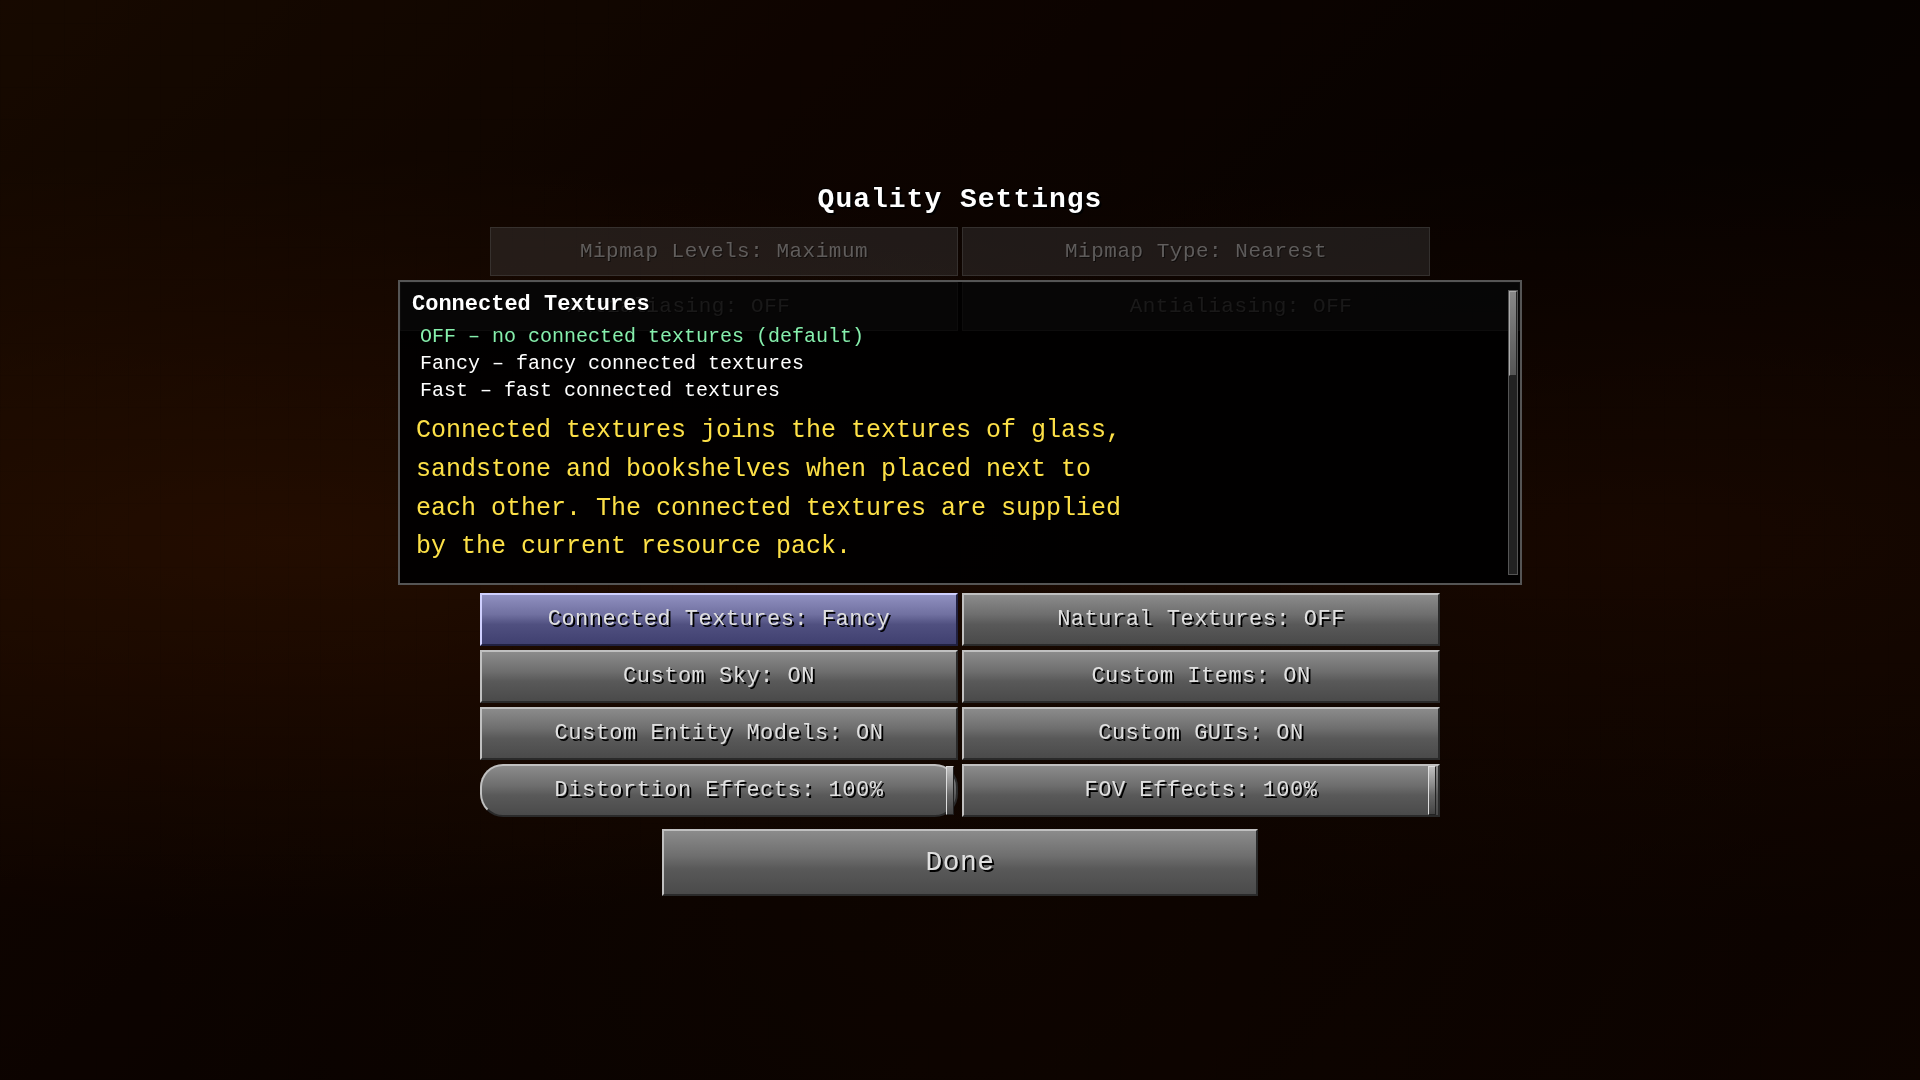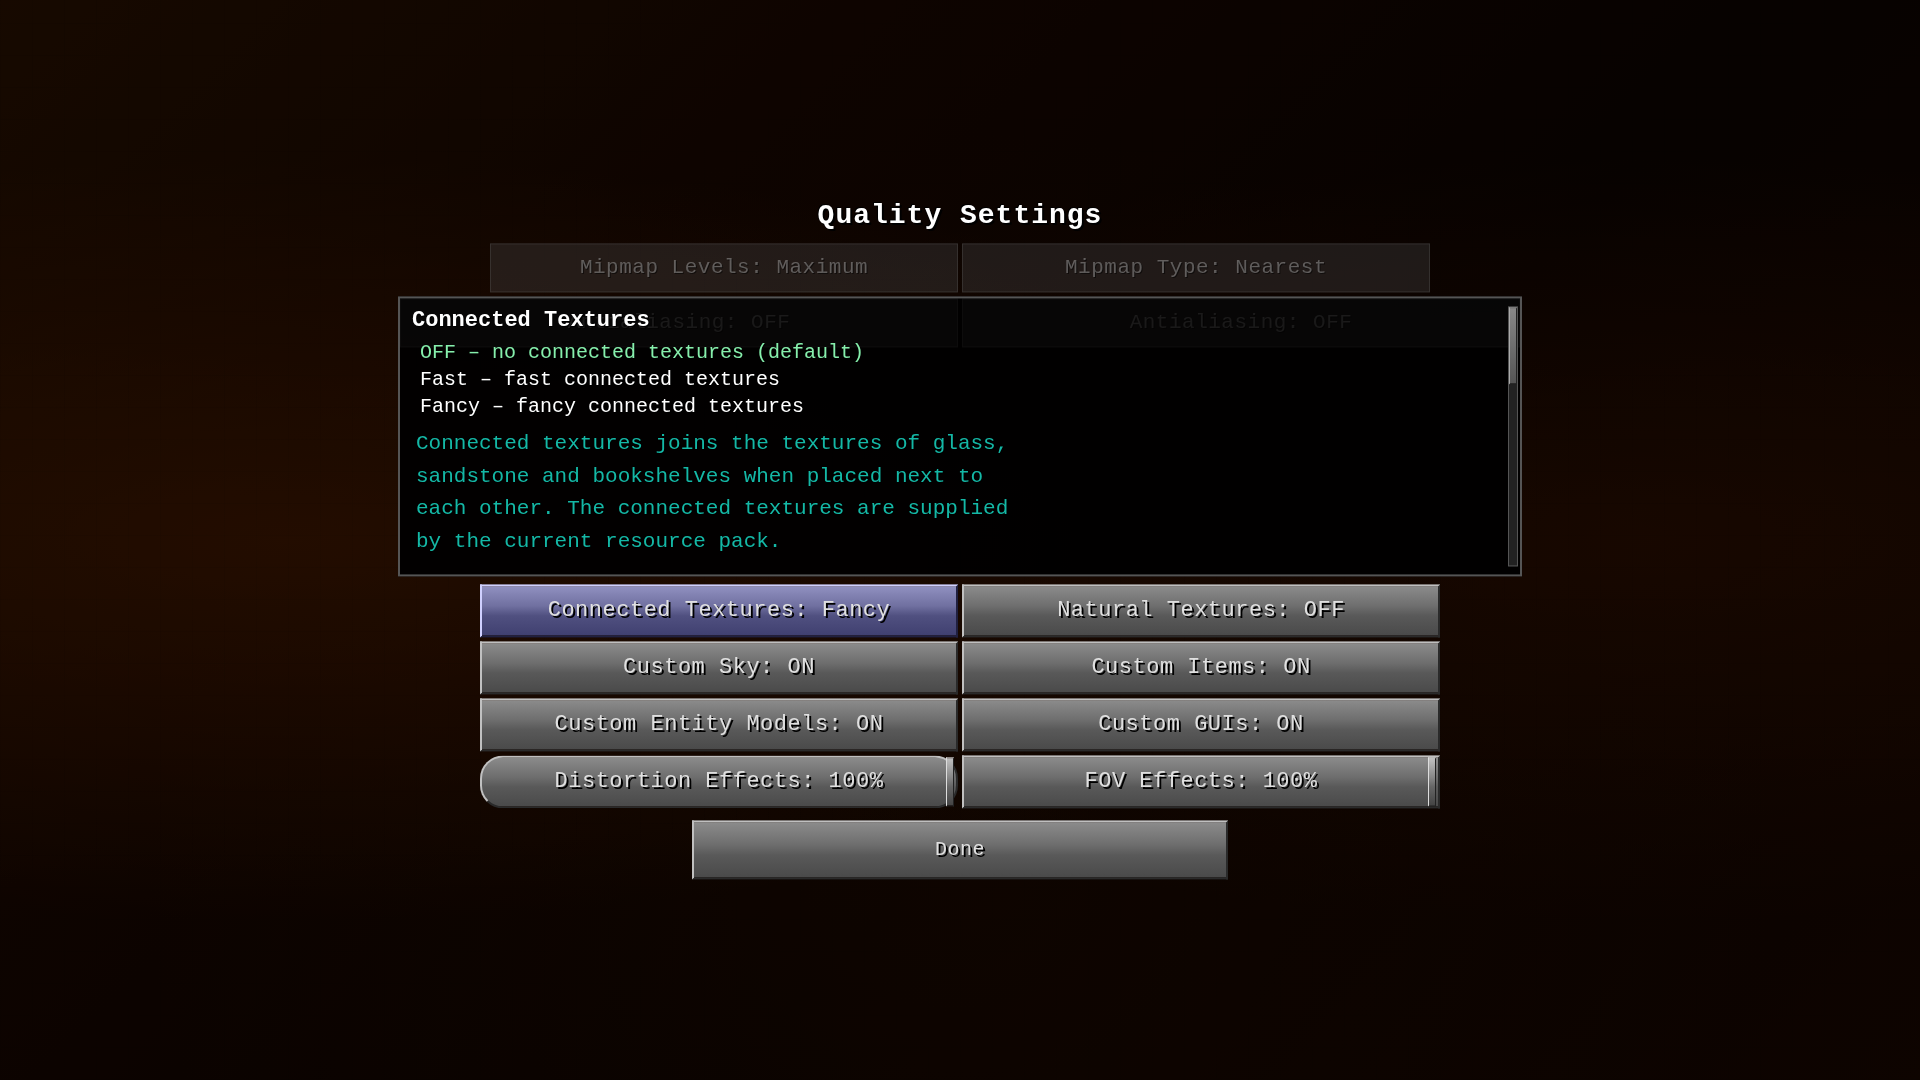--- a/index.html
+++ b/index.html
@@ -86,22 +86,22 @@
       padding: 2px 8px;
       font-family: 'Courier New', Courier, monospace;
       text-shadow: 1px 1px 0 #000;
     }
 
     .dropdown-option.active {
       color: #86efac;
     }
 
     .dropdown-description {
-      color: #14b8a6;
-      font-size: 21px;
+      color: #fde047;
+      font-size: 25px;
       line-height: 1.55;
       margin-top: 8px;
       padding: 0 4px;
       font-family: 'Courier New', Courier, monospace;
       text-shadow: 1px 1px 0 #000;
     }
 
     
     .buttons-grid {
       width: 960px;
@@ -143,28 +143,28 @@
       bottom: 0;
       width: 8px;
       background: linear-gradient(180deg, #c0c0c0 0%, #888 40%, #666 60%, #444 100%);
       border-top: 1px solid #ddd;
       border-left: 1px solid #ddd;
       border-right: 1px solid #222;
       border-bottom: 1px solid #222;
     }
 
     .done-button {
-      width: 536px;
+      width: 596px;
       background: linear-gradient(180deg, #8b8b8b 0%, #6e6e6e 40%, #595959 60%, #4a4a4a 100%);
       border-top: 2px solid #c0c0c0;
       border-left: 2px solid #c0c0c0;
       border-right: 2px solid #2a2a2a;
       border-bottom: 2px solid #2a2a2a;
       color: #e0e0e0;
-      font-size: 20px;
+      font-size: 28px;
       font-family: 'Courier New', Courier, monospace;
       padding: 16px 8px;
       text-align: center;
       cursor: pointer;
       text-shadow: 2px 2px 0px #000;
       letter-spacing: 0.5px;
       margin-top: 8px;
     }
 
     
@@ -240,22 +240,22 @@
       </div>
       <div class="top-button-faded">
         <span>Antialiasing: OFF</span>
       </div>
     </div>
 
     <div style="position:relative;z-index:1;">
       <div class="dropdown-title">Connected Textures</div>
 
       <div class="dropdown-option active">OFF – no connected textures (default)</div>
+      <div class="dropdown-option">Fancy – fancy connected textures</div>
       <div class="dropdown-option">Fast – fast connected textures</div>
-      <div class="dropdown-option">Fancy – fancy connected textures</div>
 
       <div class="dropdown-description">Connected textures joins the textures of glass,<br>sandstone and bookshelves when placed next to<br>each other. The connected textures are supplied<br>by the current resource pack.</div>
     </div>
 
     <div class="dropdown-scrollbar">
       <div class="dropdown-scrollbar-thumb"></div>
     </div>
   </div>
 
   <div class="buttons-grid">

